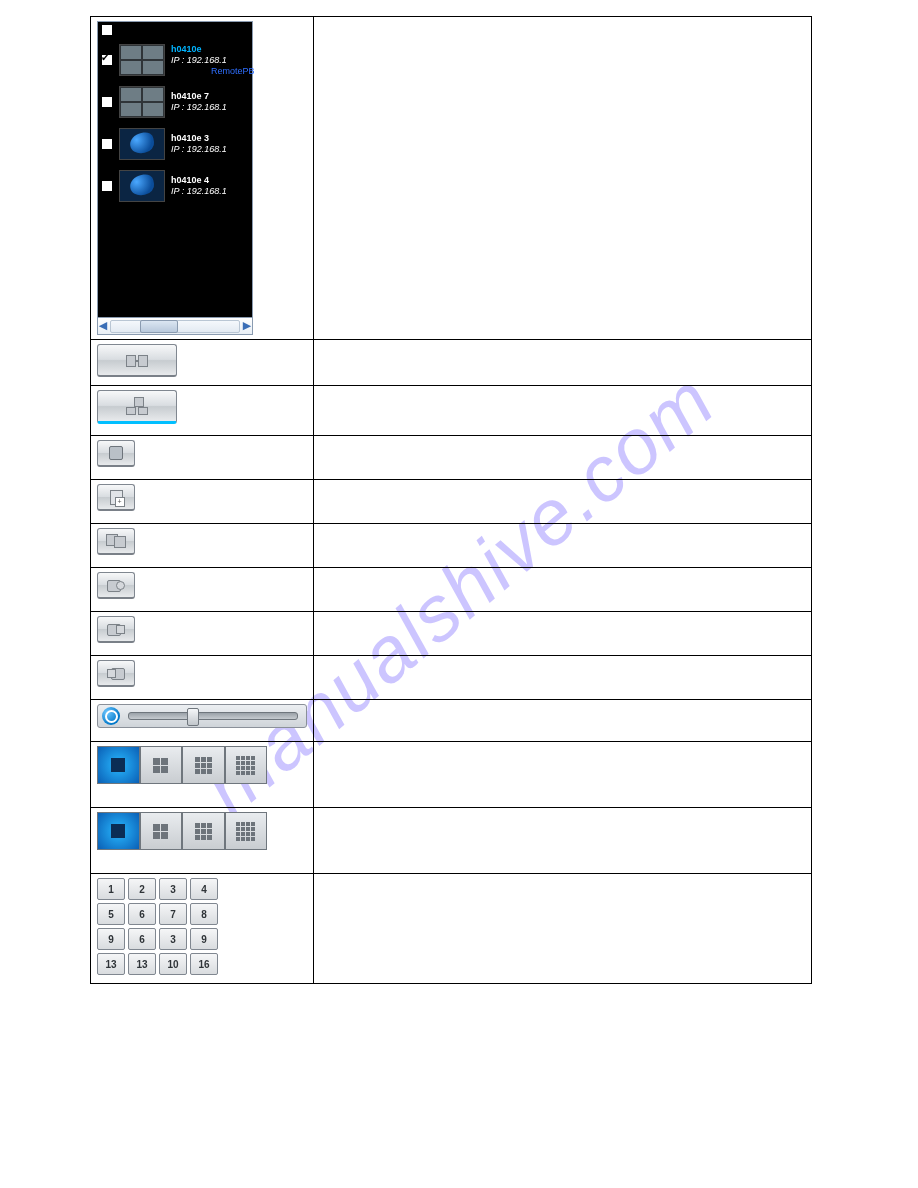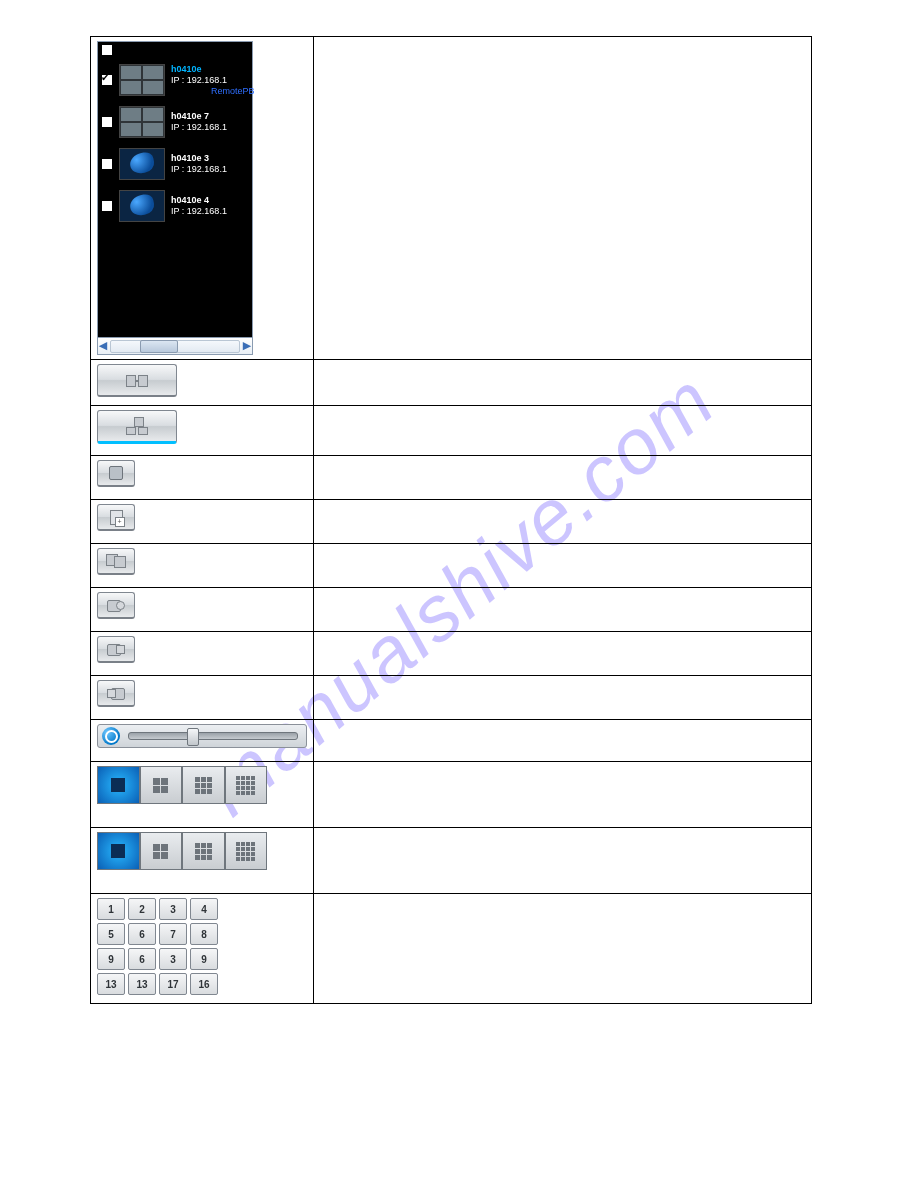--- a/index.html
+++ b/index.html
@@ -1,20 +1,20 @@
 <!DOCTYPE html>
 <html><head>
 <meta charset="utf-8">
 <style>
   html,body{margin:0;padding:0;background:#fff;font-family:Arial,Helvetica,sans-serif;}
   .page{width:918px;height:1188px;position:relative;box-sizing:border-box;}
   .watermark{position:absolute;left:50%;top:50%;transform:translate(-50%,-50%) rotate(-40deg);
     font-size:78px;color:rgba(110,90,255,0.35);font-style:italic;pointer-events:none;
     white-space:nowrap;letter-spacing:2px;}
-  .tbl{position:absolute;left:90px;top:36px;border-collapse:collapse;}
+  .tbl{position:absolute;left:90px;top:16px;border-collapse:collapse;}
   .tbl td{border:1px solid #000;vertical-align:top;padding:4px 6px;box-sizing:border-box;}
   .c1{width:205px;}
   .c2{width:498px;}
 
   
   .camlist{width:154px;height:312px;background:#000;position:relative;
     border:1px solid #8a9bb0;display:flex;flex-direction:column;}
   .camlist .hdr{height:15px;background:#000;padding-left:3px;}
   .hdr .chk{width:10px;height:10px;border:1px solid #000;background:#fff;display:inline-block;
     margin-top:1px;}
@@ -27,21 +27,21 @@
   .thumb .split{position:absolute;inset:0;display:grid;grid-template-columns:1fr 1fr;grid-template-rows:1fr 1fr;}
   .thumb .split div{background:#6e7d85;border:1px solid #2f3438;}
   .thumb.p3d{background:#0b2543;}
   .thumb.p3d::after{content:"";position:absolute;left:10px;top:4px;width:24px;height:20px;
     background:radial-gradient(circle at 30% 30%,#4aa8ff,#0b4d9a 70%);
     border-radius:60% 40% 50% 50%;transform:rotate(-10deg);}
   .meta{margin-left:6px;font-size:9px;line-height:11px;color:#fff;font-weight:bold;}
   .meta .name{color:#00b4ff;}
   .row.chkd .meta .name{color:#00b4ff;}
   .meta .extra{color:#2f6fff;font-weight:normal;padding-left:40px;}
-  .meta .ip{color:#fff;font-weight:normal;}
+  .meta .ip{color:#fff;font-weight:normal;font-style:italic;}
   .camlist .filler{flex:1;background:#000;}
   .camlist .sb{height:16px;background:linear-gradient(#fff,#e9eff5);
     border-top:1px solid #8a9bb0;position:relative;}
   .sb .la,.sb .ra{position:absolute;top:2px;width:10px;height:12px;font-size:11px;color:#3b6fb7;
     text-align:center;line-height:11px;}
   .sb .la{left:0;} .sb .ra{right:0;}
   .sb .track{position:absolute;left:12px;right:12px;top:2px;height:11px;
     background:linear-gradient(#f4f8fc,#e3eaf2);border:1px solid #b9c6d4;border-radius:2px;}
   .sb .thumb2{position:absolute;left:42px;top:2px;width:36px;height:11px;
     background:linear-gradient(#dbe6f2,#b9c9dc);border:1px solid #8a9bb0;border-radius:2px;}
@@ -413,21 +413,21 @@
           <span class="key">5</span>
           <span class="key">6</span>
           <span class="key">7</span>
           <span class="key">8</span>
           <span class="key">9</span>
           <span class="key">6</span>
           <span class="key">3</span>
           <span class="key">9</span>
           <span class="key">13</span>
           <span class="key">13</span>
-          <span class="key">17</span>
+          <span class="key">10</span>
           <span class="key">16</span>
         </div>
       </td>
           <td class="c2"></td>
     </tr>
 
   </tbody>
     </table>
 </div>
 

